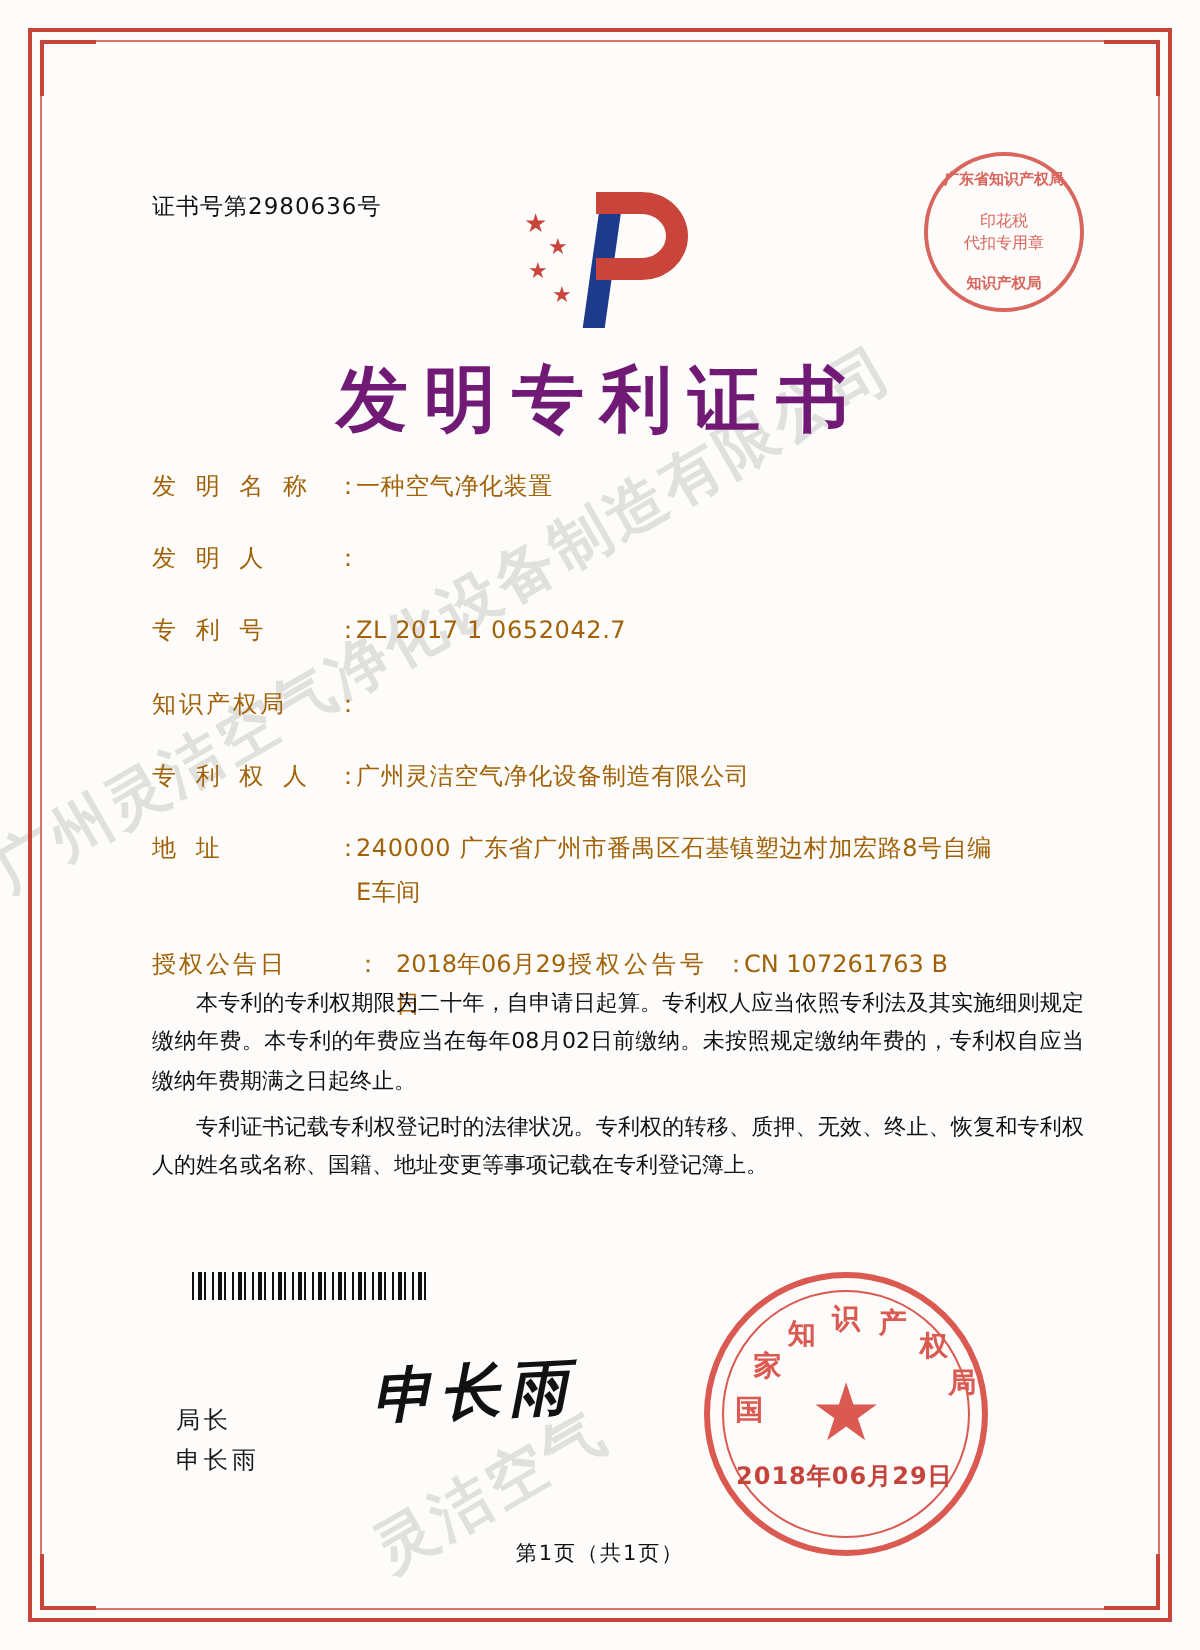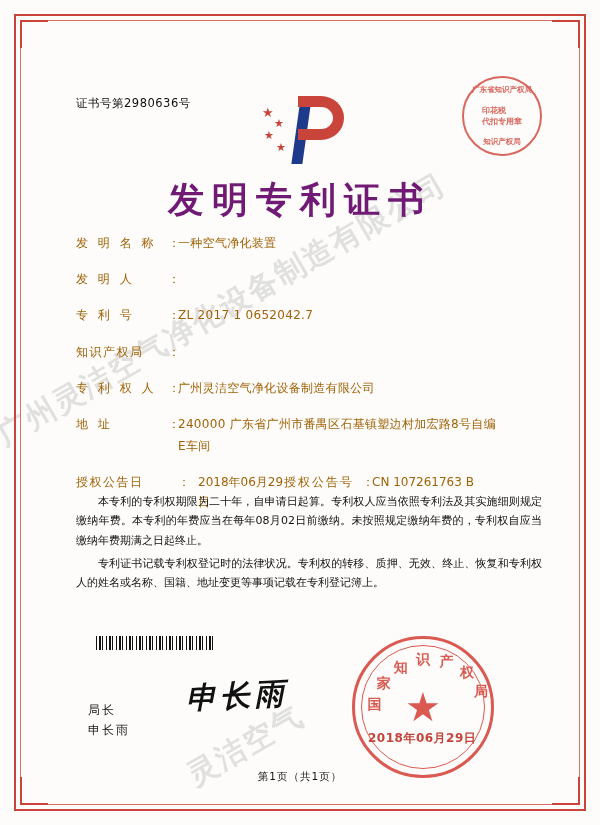--- a/index.html
+++ b/index.html
@@ -137,23 +137,23 @@
     color: #d24c42;
     opacity: 0.85;
   }
   .seal-top .cn {
     position: absolute;
     left: 50%;
     top: 50%;
     transform: translate(-50%, -50%);
     font-size: 8px;
     line-height: 11px;
-    text-align: left;
+    text-align: center;
     white-space: nowrap;
-    font-weight: bold;
+    font-weight: normal;
   }
   .seal-top .arc-label {
     position: absolute;
     left: 0;
     right: 0;
     text-align: center;
     font-size: 7.5px;
     font-weight: bold;
   }
   .seal-top .arc-top { top: 7px; }

